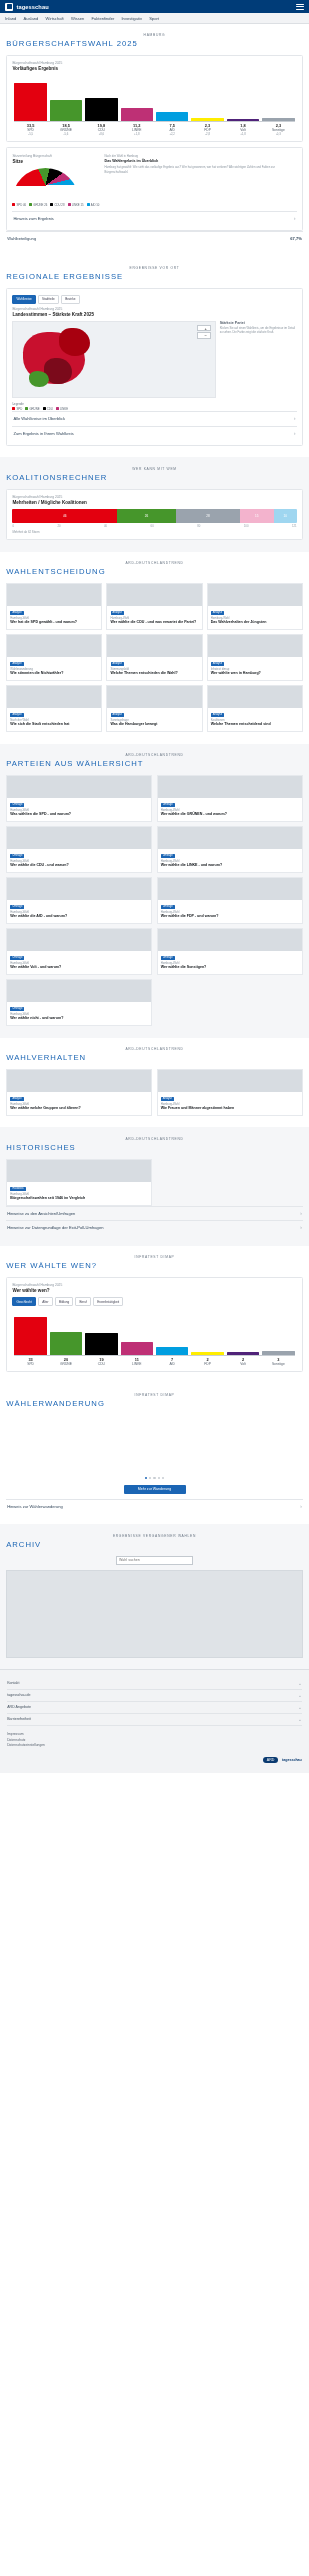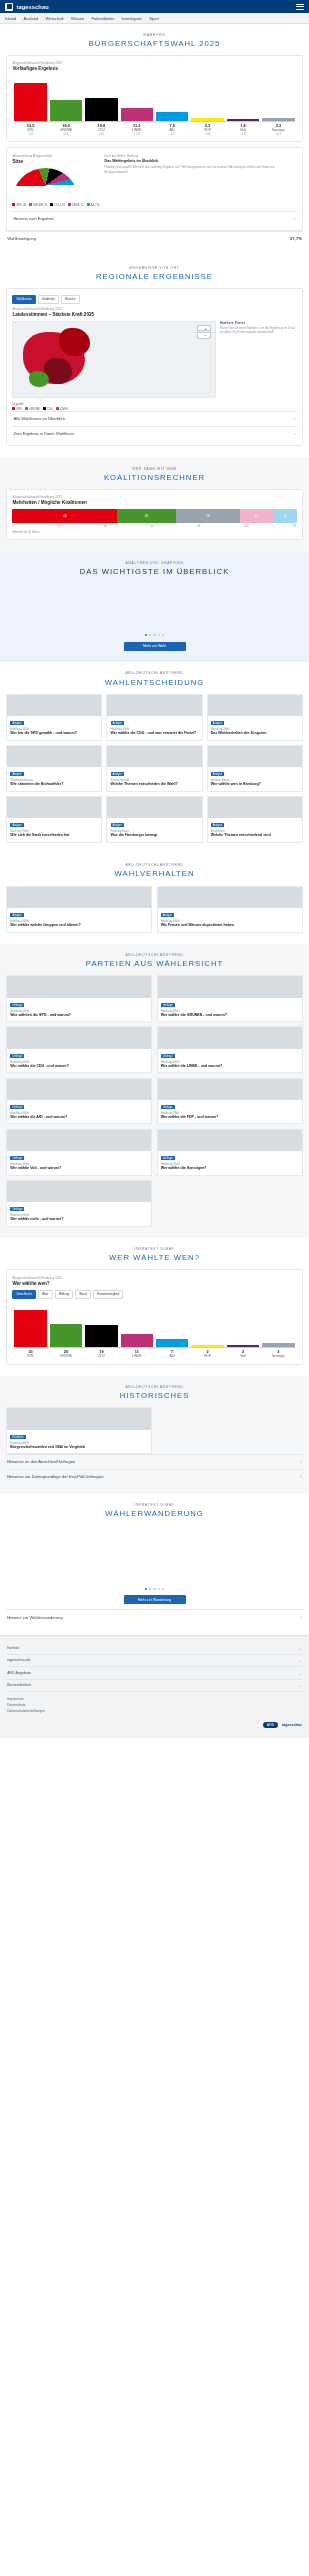--- a/index.html
+++ b/index.html
@@ -38,21 +38,21 @@
   }
   .navbar span { white-space:nowrap; }
 
   
   .section { padding:9.3px 6.2px 11.3px; }
   .sec-kicker {
     text-align:center; font-size:3.3px; letter-spacing:0.7px; color:#6b7785;
     text-transform:uppercase; margin-bottom:2.1px;
   }
   .sec-title {
-    text-align:center; font-size:7.7px; letter-spacing:1px; color:#1b65b4;
+    font-size:7.7px; letter-spacing:1px; color:#1b65b4;
     font-weight:normal; text-transform:uppercase; margin:0 0 7.2px;
   }
   .sec-title.dark { color:#18355c; }
   .card {
     background:#fff; border:0.5px solid #e3e6ea; border-radius:1.5px;
     padding:5.2px; margin:0 auto;
   }
   .card-head { font-size:3.3px; color:#8a949e; margin-bottom:1px;}
   .card-title { font-size:4.6px; font-weight:bold; color:#1a1a1a; margin-bottom:4.1px;}
 
@@ -326,33 +326,20 @@
           <span>40</span>
           <span>60</span>
           <span>80</span>
           <span>100</span>
           <span>121</span>
         </div>
       <div class="tiny" style="margin-top:2.1px">Mehrheit ab 62 Sitzen</div>
     </div>
   </div>
 
-  <div class="section bluebg" style="min-height:93px">
-    <div class="sec-kicker">Analysen und Grafiken</div>
-    <h2 class="sec-title dark">Das Wichtigste im Überblick</h2>
-    <div style="height:46px"></div>
-    <div class="dots">
-      <i class="on"></i>
-        <i></i>
-        <i></i>
-        <i></i>
-        <i></i>
-    </div>
-    <button class="btn-primary">Mehr zur Wahl</button>
-  </div>
 
   <div class="section">
     <div class="sec-kicker">ARD-DeutschlandTREND</div>
     <h2 class="sec-title">Wahlentscheidung</h2>
     <div class="grid3" id="we-grid">
         <div class="teaser">
           <div class="thumb"></div>
           <div class="teaser-body"><span class="tag">Analyse</span><div class="kicker2">Hamburg-Wahl</div><div class="headline">Wer hat die SPD gewählt - und warum?</div></div>
         </div>
         <div class="teaser">
@@ -383,76 +370,100 @@
           <div class="thumb"></div>
           <div class="teaser-body"><span class="tag">Analyse</span><div class="kicker2">Sonntagsfrage</div><div class="headline">Was die Hamburger bewegt</div></div>
         </div>
         <div class="teaser">
           <div class="thumb"></div>
           <div class="teaser-body"><span class="tag">Analyse</span><div class="kicker2">Koalitionen</div><div class="headline">Welche Themen entscheidend sind</div></div>
         </div>
       </div>
   </div>
 
+  <div class="section greybg">
+    <div class="sec-kicker">ARD-DeutschlandTREND</div>
+    <h2 class="sec-title">Parteien aus Wählersicht</h2>
+    <div class="grid2" id="par-grid">
+        <div class="teaser">
+          <div class="thumb"></div>
+          <div class="teaser-body"><span class="tag">Umfrage</span><div class="kicker2">Hamburg-Wahl</div><div class="headline">Was wählten die SPD - und warum?</div></div>
+        </div>
+        <div class="teaser">
+          <div class="thumb"></div>
+          <div class="teaser-body"><span class="tag">Umfrage</span><div class="kicker2">Hamburg-Wahl</div><div class="headline">Wer wählte die GRÜNEN - und warum?</div></div>
+        </div>
+        <div class="teaser">
+          <div class="thumb"></div>
+          <div class="teaser-body"><span class="tag">Umfrage</span><div class="kicker2">Hamburg-Wahl</div><div class="headline">Wer wählte die CDU - und warum?</div></div>
+        </div>
+        <div class="teaser">
+          <div class="thumb"></div>
+          <div class="teaser-body"><span class="tag">Umfrage</span><div class="kicker2">Hamburg-Wahl</div><div class="headline">Wer wählte die LINKE - und warum?</div></div>
+        </div>
+        <div class="teaser">
+          <div class="thumb"></div>
+          <div class="teaser-body"><span class="tag">Umfrage</span><div class="kicker2">Hamburg-Wahl</div><div class="headline">Wer wählte die AfD - und warum?</div></div>
+        </div>
+        <div class="teaser">
+          <div class="thumb"></div>
+          <div class="teaser-body"><span class="tag">Umfrage</span><div class="kicker2">Hamburg-Wahl</div><div class="headline">Wer wählte die FDP - und warum?</div></div>
+        </div>
+        <div class="teaser">
+          <div class="thumb"></div>
+          <div class="teaser-body"><span class="tag">Umfrage</span><div class="kicker2">Hamburg-Wahl</div><div class="headline">Wer wählte Volt - und warum?</div></div>
+        </div>
+        <div class="teaser">
+          <div class="thumb"></div>
+          <div class="teaser-body"><span class="tag">Umfrage</span><div class="kicker2">Hamburg-Wahl</div><div class="headline">Wer wählte die Sonstigen?</div></div>
+        </div>
+        <div class="teaser">
+          <div class="thumb"></div>
+          <div class="teaser-body"><span class="tag">Umfrage</span><div class="kicker2">Hamburg-Wahl</div><div class="headline">Wer wählte nicht - und warum?</div></div>
+        </div>
+      </div>
+  </div>
+
   <div class="section">
     <div class="sec-kicker">ARD-DeutschlandTREND</div>
     <h2 class="sec-title">Wahlverhalten</h2>
     <div class="grid2" id="wv-grid">
         <div class="teaser">
           <div class="thumb"></div>
           <div class="teaser-body"><span class="tag">Analyse</span><div class="kicker2">Hamburg-Wahl</div><div class="headline">Wer wählte welche Gruppen und älteren?</div></div>
         </div>
         <div class="teaser">
           <div class="thumb"></div>
           <div class="teaser-body"><span class="tag">Analyse</span><div class="kicker2">Hamburg-Wahl</div><div class="headline">Wie Frauen und Männer abgestimmt haben</div></div>
         </div>
       </div>
   </div>
 
   <div class="section greybg">
     <div class="sec-kicker">ARD-DeutschlandTREND</div>
-    <h2 class="sec-title">Parteien aus Wählersicht</h2>
-    <div class="grid2" id="par-grid">
-        <div class="teaser">
-          <div class="thumb"></div>
-          <div class="teaser-body"><span class="tag">Umfrage</span><div class="kicker2">Hamburg-Wahl</div><div class="headline">Was wählten die SPD - und warum?</div></div>
-        </div>
-        <div class="teaser">
-          <div class="thumb"></div>
-          <div class="teaser-body"><span class="tag">Umfrage</span><div class="kicker2">Hamburg-Wahl</div><div class="headline">Wer wählte die GRÜNEN - und warum?</div></div>
-        </div>
-        <div class="teaser">
-          <div class="thumb"></div>
-          <div class="teaser-body"><span class="tag">Umfrage</span><div class="kicker2">Hamburg-Wahl</div><div class="headline">Wer wählte die CDU - und warum?</div></div>
-        </div>
-        <div class="teaser">
-          <div class="thumb"></div>
-          <div class="teaser-body"><span class="tag">Umfrage</span><div class="kicker2">Hamburg-Wahl</div><div class="headline">Wer wählte die LINKE - und warum?</div></div>
-        </div>
-        <div class="teaser">
-          <div class="thumb"></div>
-          <div class="teaser-body"><span class="tag">Umfrage</span><div class="kicker2">Hamburg-Wahl</div><div class="headline">Wer wählte die AfD - und warum?</div></div>
-        </div>
-        <div class="teaser">
-          <div class="thumb"></div>
-          <div class="teaser-body"><span class="tag">Umfrage</span><div class="kicker2">Hamburg-Wahl</div><div class="headline">Wer wählte die FDP - und warum?</div></div>
-        </div>
-        <div class="teaser">
-          <div class="thumb"></div>
-          <div class="teaser-body"><span class="tag">Umfrage</span><div class="kicker2">Hamburg-Wahl</div><div class="headline">Wer wählte Volt - und warum?</div></div>
-        </div>
-        <div class="teaser">
-          <div class="thumb"></div>
-          <div class="teaser-body"><span class="tag">Umfrage</span><div class="kicker2">Hamburg-Wahl</div><div class="headline">Wer wählte die Sonstigen?</div></div>
-        </div>
-        <div class="teaser">
-          <div class="thumb"></div>
-          <div class="teaser-body"><span class="tag">Umfrage</span><div class="kicker2">Hamburg-Wahl</div><div class="headline">Wer wählte nicht - und warum?</div></div>
-        </div>
-      </div>
+    <h2 class="sec-title">Historisches</h2>
+    <div class="grid2">
+      <div class="teaser">
+        <div class="thumb"></div>
+        <div class="teaser-body">
+          <span class="tag">Rückblick</span>
+          <div class="kicker2">Hamburg-Wahl</div>
+          <div class="headline">Bürgerschaftswahlen seit 1946 im Vergleich</div>
+        </div>
+      </div>
+      <div></div>
+    </div>
+    <div class="rowline">
+      <span>Hinweise zu den Ansichten/Umfragen</span>
+      <span class="chev">›</span>
+    </div>
+    <div class="rowline">
+      <span>Hinweise zur Datengrundlage der Exit-Poll-Umfragen</span>
+      <span class="chev">›</span>
+    </div>
   </div>
 
   <div class="section">
     <div class="sec-kicker">Infratest dimap</div>
     <h2 class="sec-title">Wer wählte wen?</h2>
     <div class="card">
       <div class="card-head">Bürgerschaftswahl Hamburg 2025</div>
       <div class="card-title">Wer wählte wen?</div>
       <div class="tabrow" id="ww-filters">
           <div class="tab active">Geschlecht</div>
@@ -504,63 +515,47 @@
           <div>CDU</div>
           <div>LINKE</div>
           <div>AfD</div>
           <div>FDP</div>
           <div>Volt</div>
           <div>Sonstige</div>
         </div>
     </div>
   </div>
 
-  <div class="section greybg">
-    <div class="sec-kicker">ARD-DeutschlandTREND</div>
-    <h2 class="sec-title">Historisches</h2>
-    <div class="grid2">
-      <div class="teaser">
-        <div class="thumb"></div>
-        <div class="teaser-body">
-          <span class="tag">Rückblick</span>
-          <div class="kicker2">Hamburg-Wahl</div>
-          <div class="headline">Bürgerschaftswahlen seit 1946 im Vergleich</div>
-        </div>
-      </div>
-      <div></div>
-    </div>
-    <div class="rowline">
-      <span>Hinweise zu den Ansichten/Umfragen</span>
-      <span class="chev">›</span>
-    </div>
-    <div class="rowline">
-      <span>Hinweise zur Datengrundlage der Exit-Poll-Umfragen</span>
-      <span class="chev">›</span>
-    </div>
-  </div>
-
 
   <div class="section">
     <div class="sec-kicker">Infratest dimap</div>
     <h2 class="sec-title">Wählerwanderung</h2>
     <div style="height:57px"></div>
     <div class="dots">
       <i class="on"></i>
         <i></i>
         <i></i>
         <i></i>
         <i></i>
     </div>
     <button class="btn-primary">Mehr zur Wanderung</button>
     <div class="rowline" style="margin-top:5.2px">
       <span>Hinweis zur Wählerwanderung</span>
       <span class="chev">›</span>
     </div>
   </div>
 
+  <div class="section greybg">
+    <div class="sec-kicker">Ergebnisse vergangener Wahlen</div>
+    <h2 class="sec-title">Archiv</h2>
+    <div class="searchbox">
+      <input type="text" placeholder="Wahl suchen" style="">
+    </div>
+    <div class="archive-big"></div>
+  </div>
 
   <div class="footer">
     <div class="frow">
       <span>Kontakt</span>
       <span class="chev">⌄</span>
     </div>
     <div class="frow">
       <span>tagesschau.de</span>
       <span class="chev">⌄</span>
     </div>

